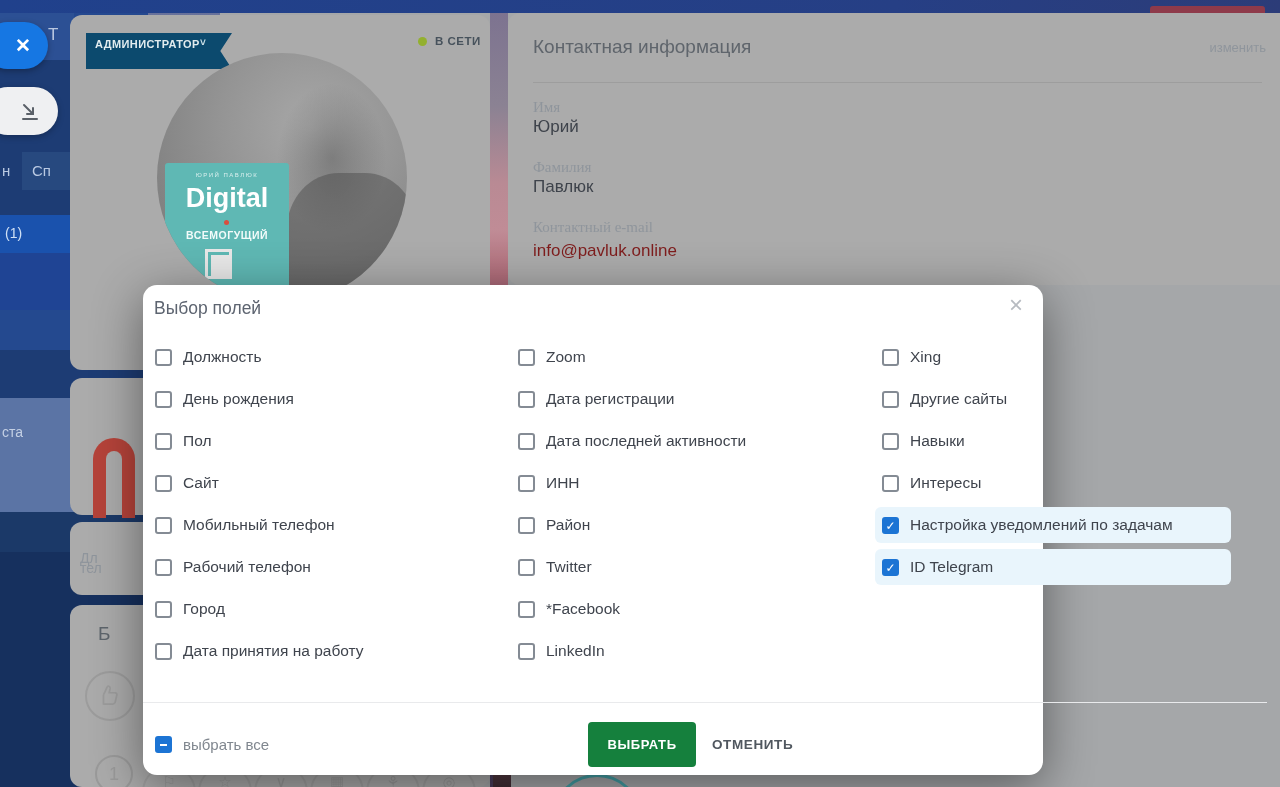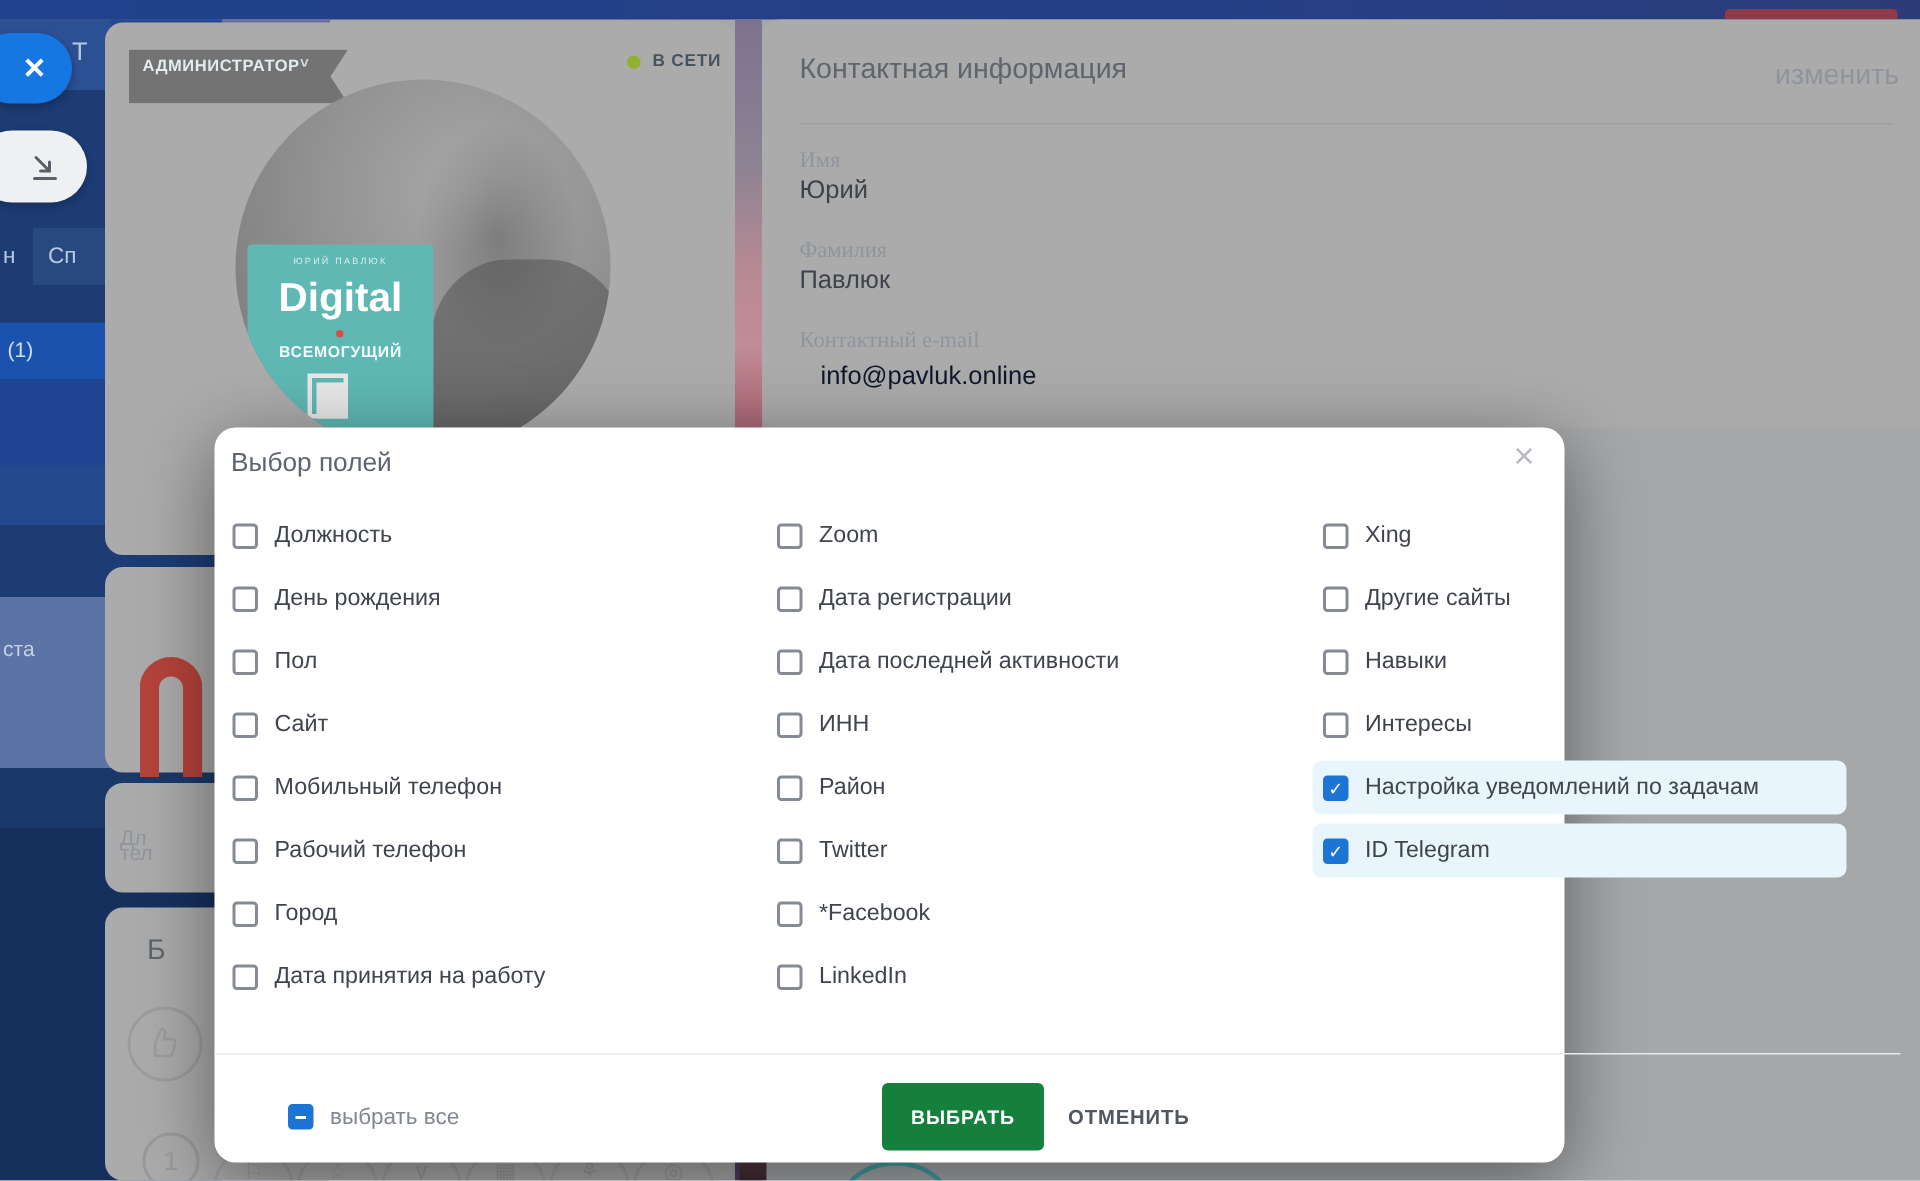--- a/index.html
+++ b/index.html
@@ -46,21 +46,21 @@
   .strip { position:absolute; left:148px; top:13px; width:72px; height:774px; z-index:2;
            background:linear-gradient(to bottom,#67719b 0%,#948aa0 18%,#897e95 40%,#76658a 62%,#5a4a6e 82%,#443a58 100%); }
   .gap2 { position:absolute; left:490px; top:13px; width:18px; height:774px; z-index:2;
           background:linear-gradient(to bottom,#7d7390 0%,#8b8293 12%,#b98a94 22%,#c08c96 28%,#b06d7a 34%,#9c6273 38%,#8a7f95 50%,#6b5878 80%,#4a3d5c 100%); }
 
   
   .card { position:absolute; background:#ababab; border-radius:12px; z-index:3; }
 
   
   .profile-card { left:70px; top:15px; width:420px; height:355px; }
-  .ribbon { position:absolute; left:16px; top:18px; width:146px; height:36px; background:#737373;
+  .ribbon { position:absolute; left:16px; top:18px; width:146px; height:36px; background:#0c4a6e;
             clip-path:polygon(0 0,100% 0,92% 50%,100% 100%,0 100%); }
   .ribbon span { position:absolute; left:9px; top:5px; color:#e2ecef; font-size:11px; font-weight:bold; letter-spacing:.4px; }
   .ribbon .chev { position:absolute; left:114px; top:4px; font-size:10px; color:#cfe2e8; }
   .online { position:absolute; left:348px; top:20px; display:flex; align-items:center; }
   .online-dot { width:9px; height:9px; border-radius:50%; background:#93b02f; margin-right:8px; }
   .online-label { color:#47525c; font-size:11.5px; font-weight:bold; letter-spacing:.5px; }
   .avatar { position:absolute; left:87px; top:38px; width:250px; height:250px; border-radius:50%; overflow:hidden;
             background:radial-gradient(circle at 62% 30%, #a8a8a8 0%, #949494 40%, #838383 70%, #787878 100%); }
   .avatar .shade1 { position:absolute; left:120px; top:30px; width:110px; height:150px; border-radius:50%;
             background:radial-gradient(ellipse at center, rgba(60,60,60,.35), rgba(60,60,60,0) 70%); }
@@ -92,43 +92,43 @@
   .bicon { position:absolute; top:765px; width:54px; height:54px; border:2px solid #a0a0a0; border-radius:50%;
            color:#9a9a9a; font-size:15px; text-align:center; line-height:30px; z-index:4; background:transparent; }
   .photo-strip { position:absolute; left:493px; top:758px; width:18px; height:29px; z-index:4;
                  background:linear-gradient(to bottom,#6b4a52,#3f2b33); border-radius:3px 3px 0 0; }
   .teal-arc { position:absolute; left:552px; top:774px; width:90px; height:90px; border:3px solid #44a0a6;
               border-radius:50%; z-index:4; }
 
   
   .contact-card { left:508px; top:13px; width:772px; height:272px; border-radius:12px 0 0 12px; }
   .cc-title { position:absolute; left:25px; top:23px; color:#5f656c; font-size:19px; }
-  .cc-edit { position:absolute; right:14px; top:27px; color:#8f959c; font-size:19px; cursor:pointer; }
+  .cc-edit { position:absolute; right:14px; top:27px; color:#8f959c; font-size:13px; cursor:pointer; }
   .cc-divider { position:absolute; left:25px; right:18px; top:69px; height:1px; background:#9d9d9d; }
   .cc-label { position:absolute; left:25px; color:#8f959c; font-size:15px;font-family:Liberation Serif, serif; }
   .cc-value { position:absolute; left:25px; color:#3e434b; font-size:17px; }
-  .cc-link { color:#0f172a;margin-left:14px; }
+  .cc-link { color:#7f1d1d; }
   .f1l{top:86px;} .f1v{top:104px;} .f2l{top:146px;} .f2v{top:164px;} .f3l{top:206px;} .f3v{top:228px;}
 
   
   .modal { position:absolute; left:143px; top:285px; width:900px; height:490px; background:#fff;
            border-radius:14px; z-index:10; box-shadow:0 12px 50px rgba(0,0,0,.45); }
   .modal-title { position:absolute; left:11px; top:13px; color:#5d6470; font-size:17.5px; }
   .modal-close { position:absolute; right:20px; top:8px; color:#b7bbc1; font-size:24px; font-weight:300;
                  cursor:pointer; line-height:24px; }
   .col { position:absolute; top:54px; }
   #col0 { left:12px; width:350px; } #col1 { left:375px; width:350px; } #col2 { left:739px; width:363px; }
   .cb-row { position:relative; display:flex; align-items:center; height:36px; margin-bottom:6px; cursor:pointer; }
   .cb { flex:none; width:17px; height:17px; border:2px solid #848b94; border-radius:3px; background:#fff;
         color:#fff; font-size:12px; line-height:14px; text-align:center; }
   .cb.checked { background:#1c74d4; border-color:#1c74d4; }
   .cb-label { margin-left:11px; font-size:15.5px; color:#3f444d; white-space:nowrap; }
   .cb-row.hl { background:#e9f5fc; border-radius:6px; width:356px; padding-left:7px; margin-left:-7px; }
   .footer-divider { position:absolute; left:0; top:417px; width:1124px; height:1px; background:#e9eaec; }
-  .select-all { position:absolute; left:12px; top:451px; display:flex; align-items:flex-end; cursor:pointer;margin-left:37px; }
+  .select-all { position:absolute; left:12px; top:451px; display:flex; align-items:flex-end; cursor:pointer; }
   .cb.indet { background:#1c74d4; border-color:#1c74d4; position:relative; }
   .cb.indet::after { content:""; position:absolute; left:3px; top:5.5px; width:7px; height:2px; background:#fff; }
   .sa-label { margin-left:11px; font-size:15px; color:#80878f; }
   .btn-submit { position:absolute; left:445px; top:437px; width:108px; height:45px; background:#15803d;
                 border:none; border-radius:4px; color:#fff; font-family:inherit; font-size:13px; font-weight:bold;
                 letter-spacing:.6px; cursor:pointer; }
   .btn-cancel { position:absolute; left:569px; top:437px; height:45px; line-height:45px; color:#50575f;
                 font-size:13.5px; font-weight:bold; letter-spacing:.6px; cursor:pointer; }
 </style>
 </head>

